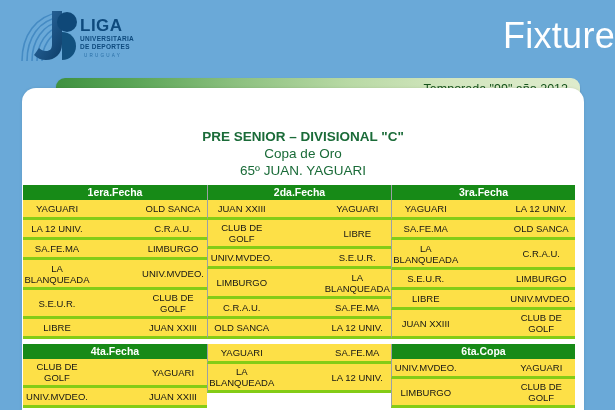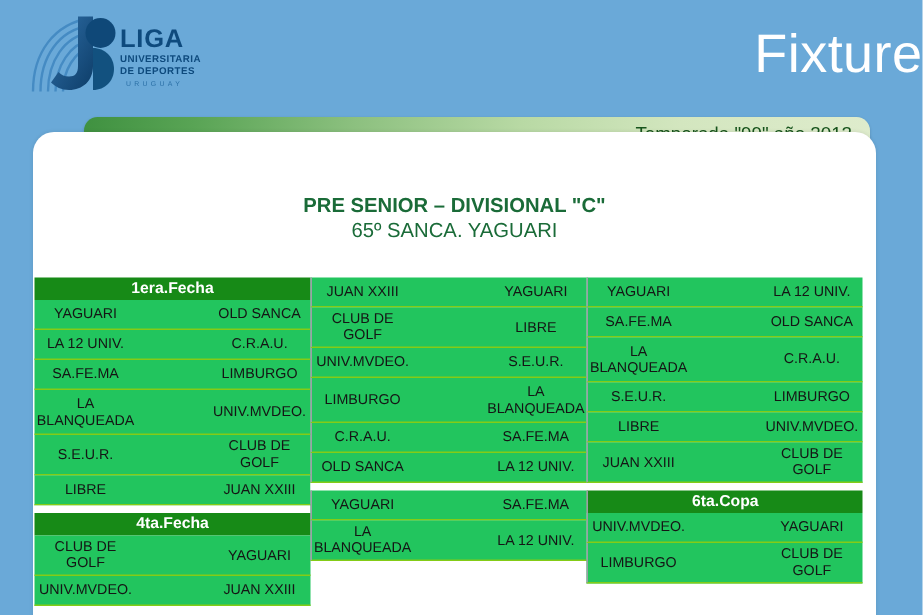--- a/index.html
+++ b/index.html
@@ -148,22 +148,22 @@
     font-weight: 700;
     text-align: center;
     height: 15px;
     line-height: 15px;
     box-sizing: border-box;
   }
   .match-row {
     display: flex;
     align-items: center;
     min-height: 20px;
-    background: #22c55e;
-    border-bottom: 1px solid #84cc16;
+    background: #fde047;
+    border-bottom: 3px solid #84cc16;
     box-sizing: border-box;
     gap: 48px;
   }
   .match-row.tall { min-height: 30px; }
   .team {
     flex: 1 1 50%;
     text-align: center;
     font-size: 9.5px;
     line-height: 11px;
     color: #151515;
@@ -217,21 +217,22 @@
   <div class="season-lines">
     <div>Temporada "99" año 2012</div>
     <div>100 años de U.T.E.</div>
   </div>
 </div>
 
 <div class="content-panel">
 
   <div class="headline-block">
     <div class="headline-1">PRE SENIOR – DIVISIONAL "C"</div>
-    <div class="headline-3">65º SANCA. YAGUARI</div>
+    <div class="headline-2">Copa de Oro</div>
+    <div class="headline-3">65º JUAN. YAGUARI</div>
   </div>
 
   <div class="fixture-area">
     <div class="fixture-grid" id="fixture-grid">
         <div class="fecha-col">
           <div class="block">
             <div class="block-head">1era.Fecha</div>
             <div class="match-row">
               <div class="team">YAGUARI</div>
               <div class="team">OLD SANCA</div>
@@ -265,20 +266,21 @@
               <div class="team">YAGUARI</div>
             </div>
             <div class="match-row">
               <div class="team">UNIV.MVDEO.</div>
               <div class="team">JUAN XXIII</div>
             </div>
           </div>
         </div>
         <div class="fecha-col">
           <div class="block">
+            <div class="block-head">2da.Fecha</div>
             <div class="match-row">
               <div class="team">JUAN XXIII</div>
               <div class="team">YAGUARI</div>
             </div>
             <div class="match-row">
               <div class="team">CLUB DE GOLF</div>
               <div class="team">LIBRE</div>
             </div>
             <div class="match-row">
               <div class="team">UNIV.MVDEO.</div>
@@ -304,20 +306,21 @@
               <div class="team">SA.FE.MA</div>
             </div>
             <div class="match-row">
               <div class="team">LA BLANQUEADA</div>
               <div class="team">LA 12 UNIV.</div>
             </div>
           </div>
         </div>
         <div class="fecha-col">
           <div class="block">
+            <div class="block-head">3ra.Fecha</div>
             <div class="match-row">
               <div class="team">YAGUARI</div>
               <div class="team">LA 12 UNIV.</div>
             </div>
             <div class="match-row">
               <div class="team">SA.FE.MA</div>
               <div class="team">OLD SANCA</div>
             </div>
             <div class="match-row tall">
               <div class="team">LA BLANQUEADA</div>

